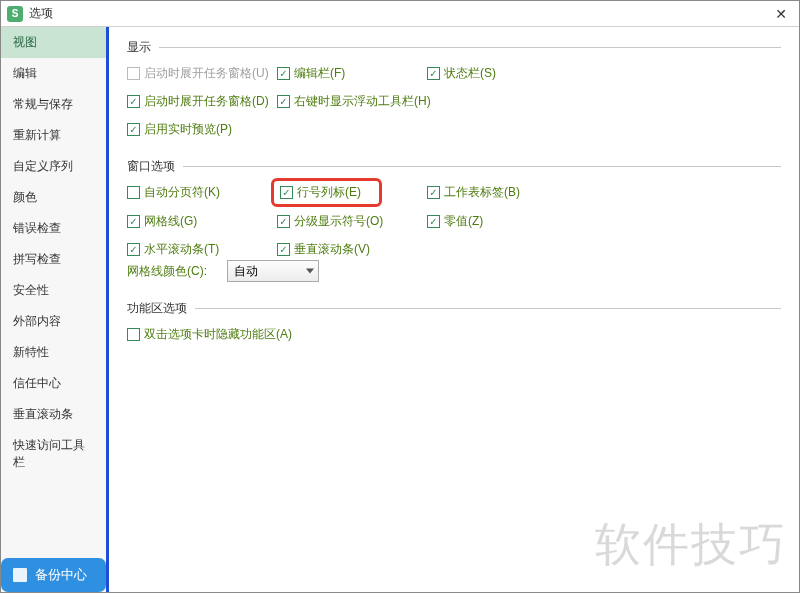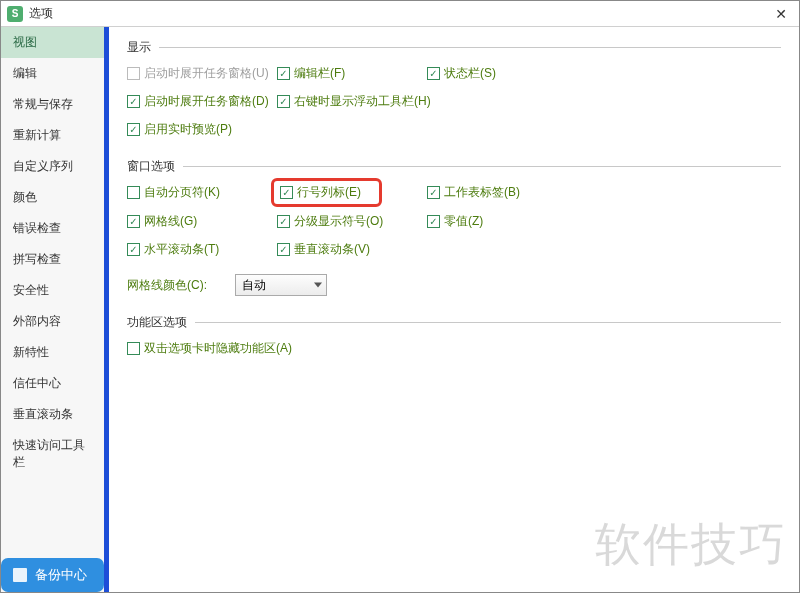--- a/index.html
+++ b/index.html
@@ -46,21 +46,21 @@
   font-size: 14px; color: #333; cursor: pointer;
 }
 .body {
   flex: 1;
   display: flex;
   overflow: hidden;
 }
 .sidebar {
   width: 108px;
   background: #f7f7f7;
-  border-right: 5px solid #1d4ed8;
+  border-right: 3px solid #1d4ed8;
   display: flex;
   flex-direction: column;
 }
 .side-items { flex: 1; }
 .side-item {
   padding: 7px 12px;
   font-size: 12px;
   color: #333;
   cursor: pointer;
 }
@@ -137,22 +137,21 @@
 .clabel.disabled { color: #9e9e9e; }
 .highlight-box {
   border: 3px solid #e53a2e;
   border-radius: 6px;
   padding: 3px 18px 3px 6px;
   margin: -3px -18px -3px -6px;
 }
 .gridcolor-row {
   display: flex;
   align-items: center;
-  gap: 28px;
-  margin-top: 14px;
+  gap: 20px;
 }
 .combo {
   width: 92px;
   height: 22px;
   border: 1px solid #aaa;
   background: linear-gradient(#fdfdfd,#ececec);
   display: flex;
   align-items: center;
   padding: 0 6px;
   cursor: pointer;

